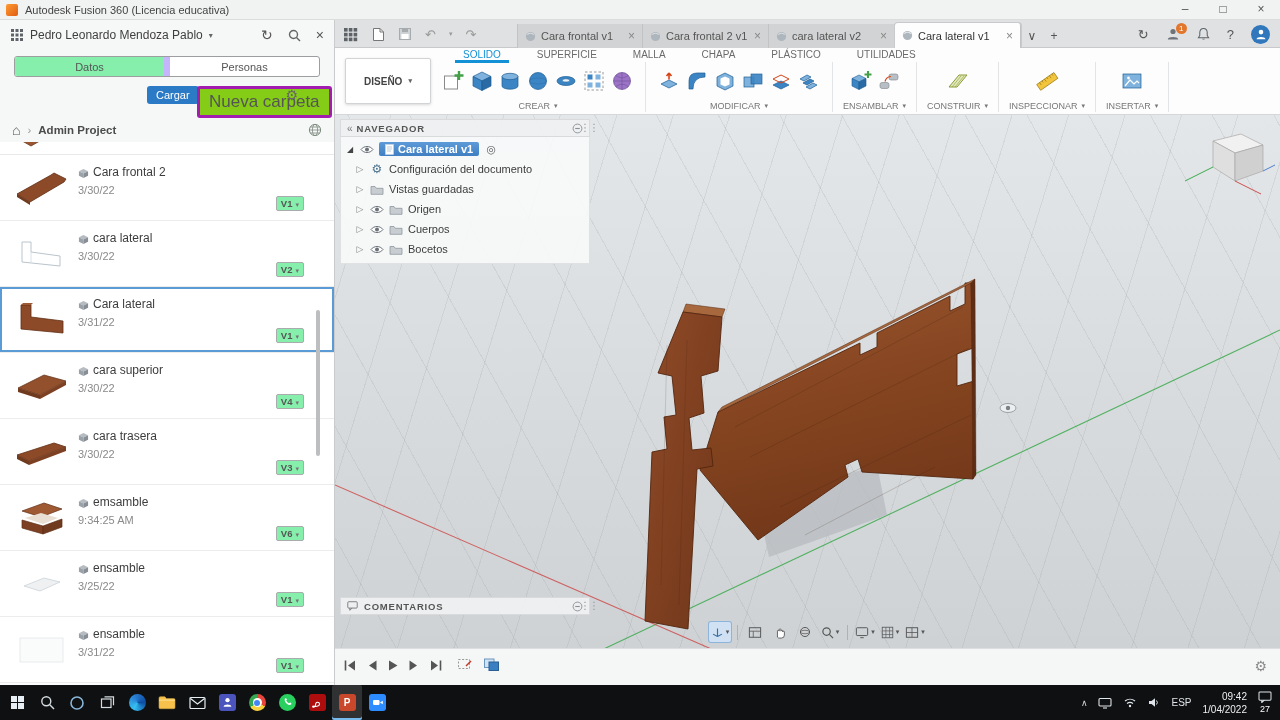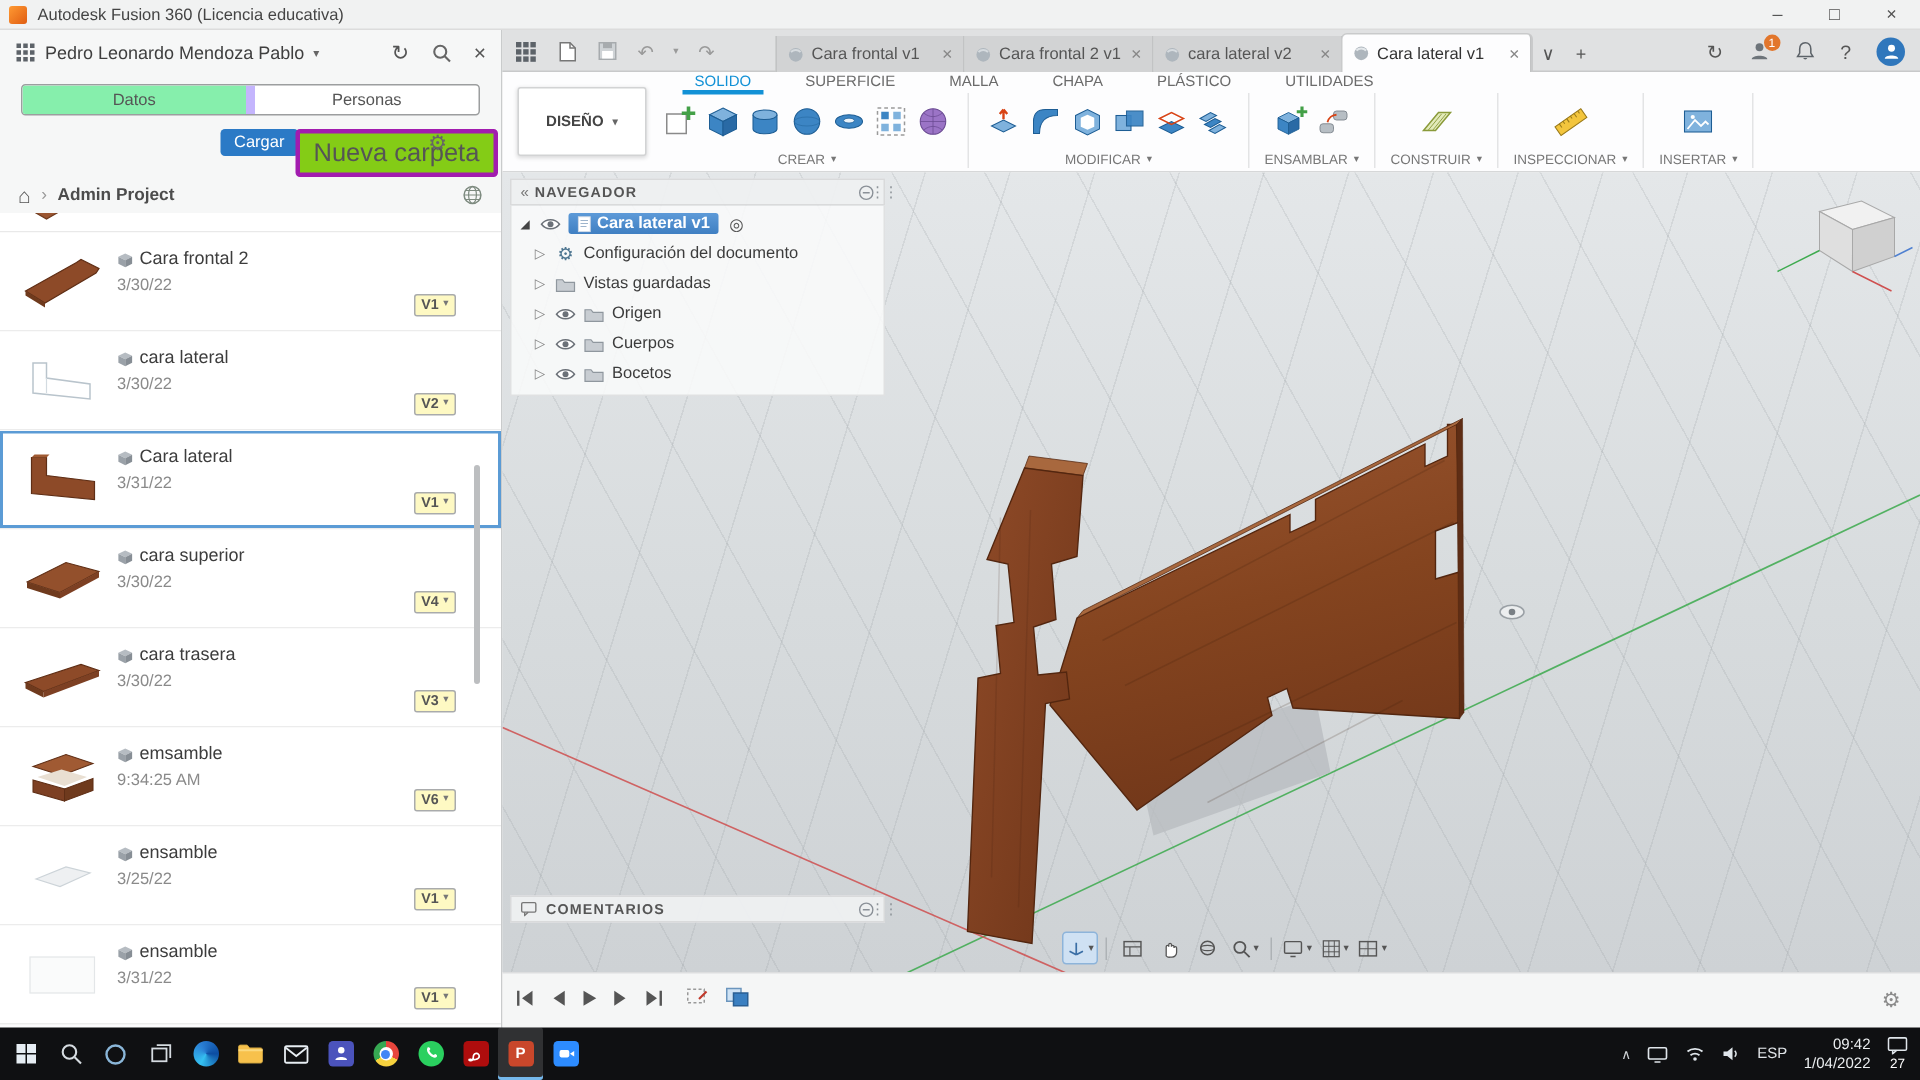--- a/index.html
+++ b/index.html
@@ -33,21 +33,21 @@
 #dp-crumb .globe{margin-left:auto}
 #dp-list{position:absolute;left:0;top:122px;right:0;bottom:0;background:#fcfcfd;overflow:hidden}
 .fpart{height:13px;background:#fff;border-bottom:1px solid #e9e9e9;position:relative;overflow:hidden}
 .fpart svg{position:absolute;left:14px;top:-29px}
 .fitem{height:66px;background:#fff;border-bottom:1px solid #ececec;position:relative}
 .fitem.sel{box-shadow:inset 0 0 0 2px #5b9bd5}
 .fitem .th{position:absolute;left:14px;top:13px}
 .fitem .cub{position:absolute;left:78px;top:13px}
 .fitem .nm{position:absolute;left:93px;top:10px;font-size:12px;color:#3d3d3d}
 .fitem .dt{position:absolute;left:78px;top:29px;font-size:11px;color:#8a8a8a}
-.fver{position:absolute;right:30px;bottom:9px;border:1px solid #a9abac;border-radius:2px;font-size:9.5px;color:#555;padding:1px 4px;display:flex;align-items:flex-start;gap:3px;background:#fef9c3}
+.fver{position:absolute;right:30px;bottom:9px;border:1px solid #a9abac;border-radius:2px;font-size:9.5px;color:#555;padding:1px 4px;display:flex;align-items:flex-end;gap:3px;background:#86efac}
 .fver i{font-size:7px;color:#777}
 #dp-scroll{position:absolute;right:14px;top:290px;width:4px;height:146px;background:#bcbec0;border-radius:2px}
 
 #tabbar{position:absolute;left:335px;top:20px;width:945px;height:28px;background:#e0e1e2;border-bottom:1px solid #c8c9ca}
 #tb-tools{position:absolute;left:8px;top:0;height:28px;display:flex;align-items:center;gap:13px;color:#8d8d8d}
 #tb-tools .g{font-size:13px;color:#9a9a9a}
 #tb-tools .chv{font-size:7px;color:#9a9a9a}
 #doctabs{position:absolute;left:182px;top:3px;height:25px;display:flex;align-items:flex-end}
 .dtab{width:126px;height:24px;display:flex;align-items:center;gap:5px;padding:5px 7px;background:#d2d3d4;border-right:1px solid #c2c3c4;font-size:11px;color:#555}
 .dtab:first-child{border-left:1px solid #c2c3c4}

